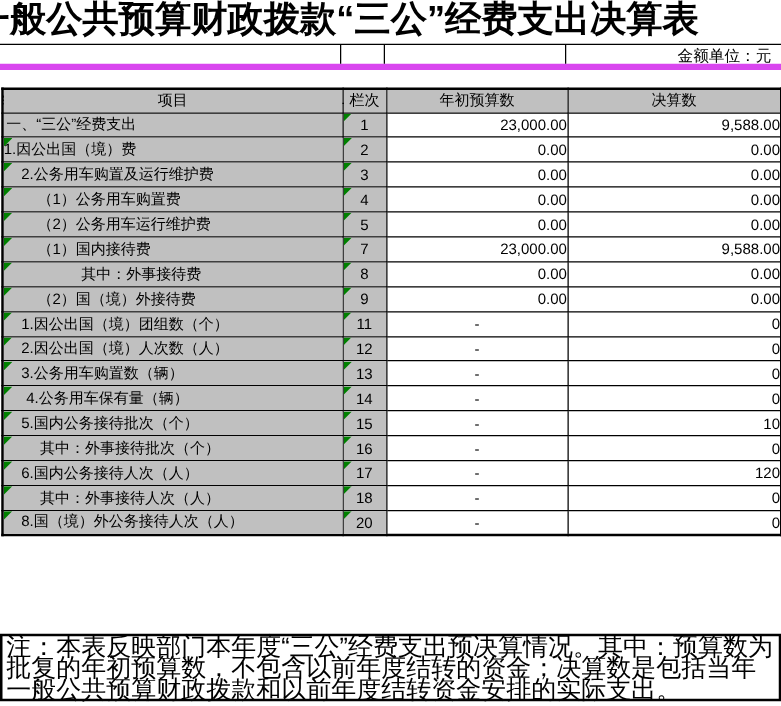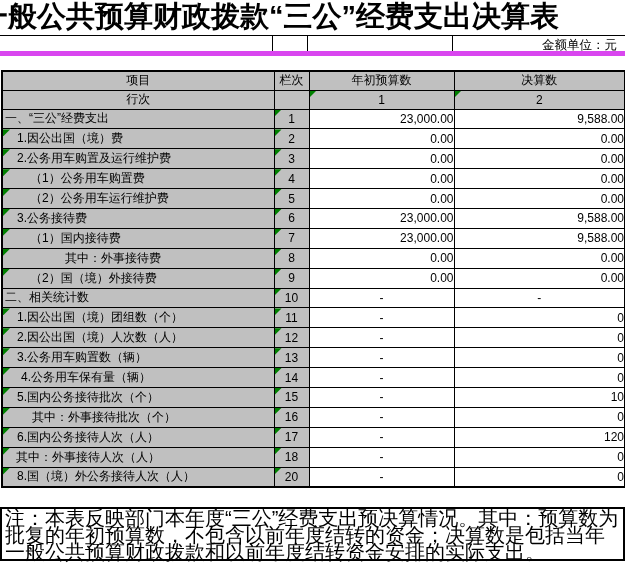--- a/index.html
+++ b/index.html
@@ -91,36 +91,30 @@
         <col style="width:145px">
         <col style="width:171px">
     </colgroup>
     <thead>
       <tr>
         <th class="gray ctr">项目</th>
         <th class="gray ctr">栏次</th>
         <th class="gray ctr">年初预算数</th>
         <th class="gray ctr">决算数</th>
       </tr>
-      <tr>
-        <th class="gray ctr">行次</th>
-        <th class="gray ctr"></th>
-        <th class="gray ctr tri">1</th>
-        <th class="gray ctr tri">2</th>
-      </tr>
     </thead>
     <tbody>
         <tr>
           <td class="gray lbl" style="padding-left: 2px;">一、“三公”经费支出</td>
           <td class="gray ctr tri">1</td>
           <td class="val num">23,000.00</td>
           <td class="val num">9,588.00</td>
         </tr>
         <tr>
-          <td class="gray lbl tri" style="padding-left: 14px; margin-left: 12px;">1.因公出国（境）费</td>
+          <td class="gray lbl tri" style=" margin-left: 12px;">1.因公出国（境）费</td>
           <td class="gray ctr tri">2</td>
           <td class="val num">0.00</td>
           <td class="val num">0.00</td>
         </tr>
         <tr>
           <td class="gray lbl tri" style="padding-left: 14px;">2.公务用车购置及运行维护费</td>
           <td class="gray ctr tri">3</td>
           <td class="val num">0.00</td>
           <td class="val num">0.00</td>
         </tr>
@@ -128,52 +122,40 @@
           <td class="gray lbl tri" style="padding-left: 27px;">（1）公务用车购置费</td>
           <td class="gray ctr tri">4</td>
           <td class="val num">0.00</td>
           <td class="val num">0.00</td>
         </tr>
         <tr>
           <td class="gray lbl tri" style="padding-left: 27px;">（2）公务用车运行维护费</td>
           <td class="gray ctr tri">5</td>
           <td class="val num">0.00</td>
           <td class="val num">0.00</td>
-        </tr>
-        <tr>
-          <td class="gray lbl tri" style="padding-left: 14px;">3.公务接待费</td>
-          <td class="gray ctr tri">6</td>
-          <td class="val num">23,000.00</td>
-          <td class="val num">9,588.00</td>
         </tr>
         <tr>
           <td class="gray lbl tri" style="padding-left: 27px;">（1）国内接待费</td>
           <td class="gray ctr tri">7</td>
           <td class="val num">23,000.00</td>
           <td class="val num">9,588.00</td>
         </tr>
         <tr>
           <td class="gray lbl tri" style="padding-left: 62px;">其中：外事接待费</td>
           <td class="gray ctr tri">8</td>
           <td class="val num">0.00</td>
           <td class="val num">0.00</td>
         </tr>
         <tr>
           <td class="gray lbl tri" style="padding-left: 27px;">（2）国（境）外接待费</td>
           <td class="gray ctr tri">9</td>
           <td class="val num">0.00</td>
           <td class="val num">0.00</td>
         </tr>
         <tr>
-          <td class="gray lbl" style="padding-left: 2px;">二、相关统计数</td>
-          <td class="gray ctr tri">10</td>
-          <td class="val ctr">-</td>
-          <td class="val ctr">-</td>
-        </tr>
-        <tr>
           <td class="gray lbl tri" style="padding-left: 14px;">1.因公出国（境）团组数（个）</td>
           <td class="gray ctr tri">11</td>
           <td class="val ctr">-</td>
           <td class="val num">0</td>
         </tr>
         <tr>
           <td class="gray lbl tri" style="padding-left: 14px;">2.因公出国（境）人次数（人）</td>
           <td class="gray ctr tri">12</td>
           <td class="val ctr">-</td>
           <td class="val num">0</td>
@@ -202,21 +184,21 @@
           <td class="val ctr">-</td>
           <td class="val num">0</td>
         </tr>
         <tr>
           <td class="gray lbl tri" style="padding-left: 14px;">6.国内公务接待人次（人）</td>
           <td class="gray ctr tri">17</td>
           <td class="val ctr">-</td>
           <td class="val num">120</td>
         </tr>
         <tr>
-          <td class="gray lbl tri" style="padding-left: 13px;">其中：外事接待人次（人）</td>
+          <td class="gray lbl tri" style="padding-left: 29px;">其中：外事接待人次（人）</td>
           <td class="gray ctr tri">18</td>
           <td class="val ctr">-</td>
           <td class="val num">0</td>
         </tr>
         <tr>
           <td class="gray lbl tri" style="padding-left: 14px;">8.国（境）外公务接待人次（人）</td>
           <td class="gray ctr tri">20</td>
           <td class="val ctr">-</td>
           <td class="val num">0</td>
         </tr>

